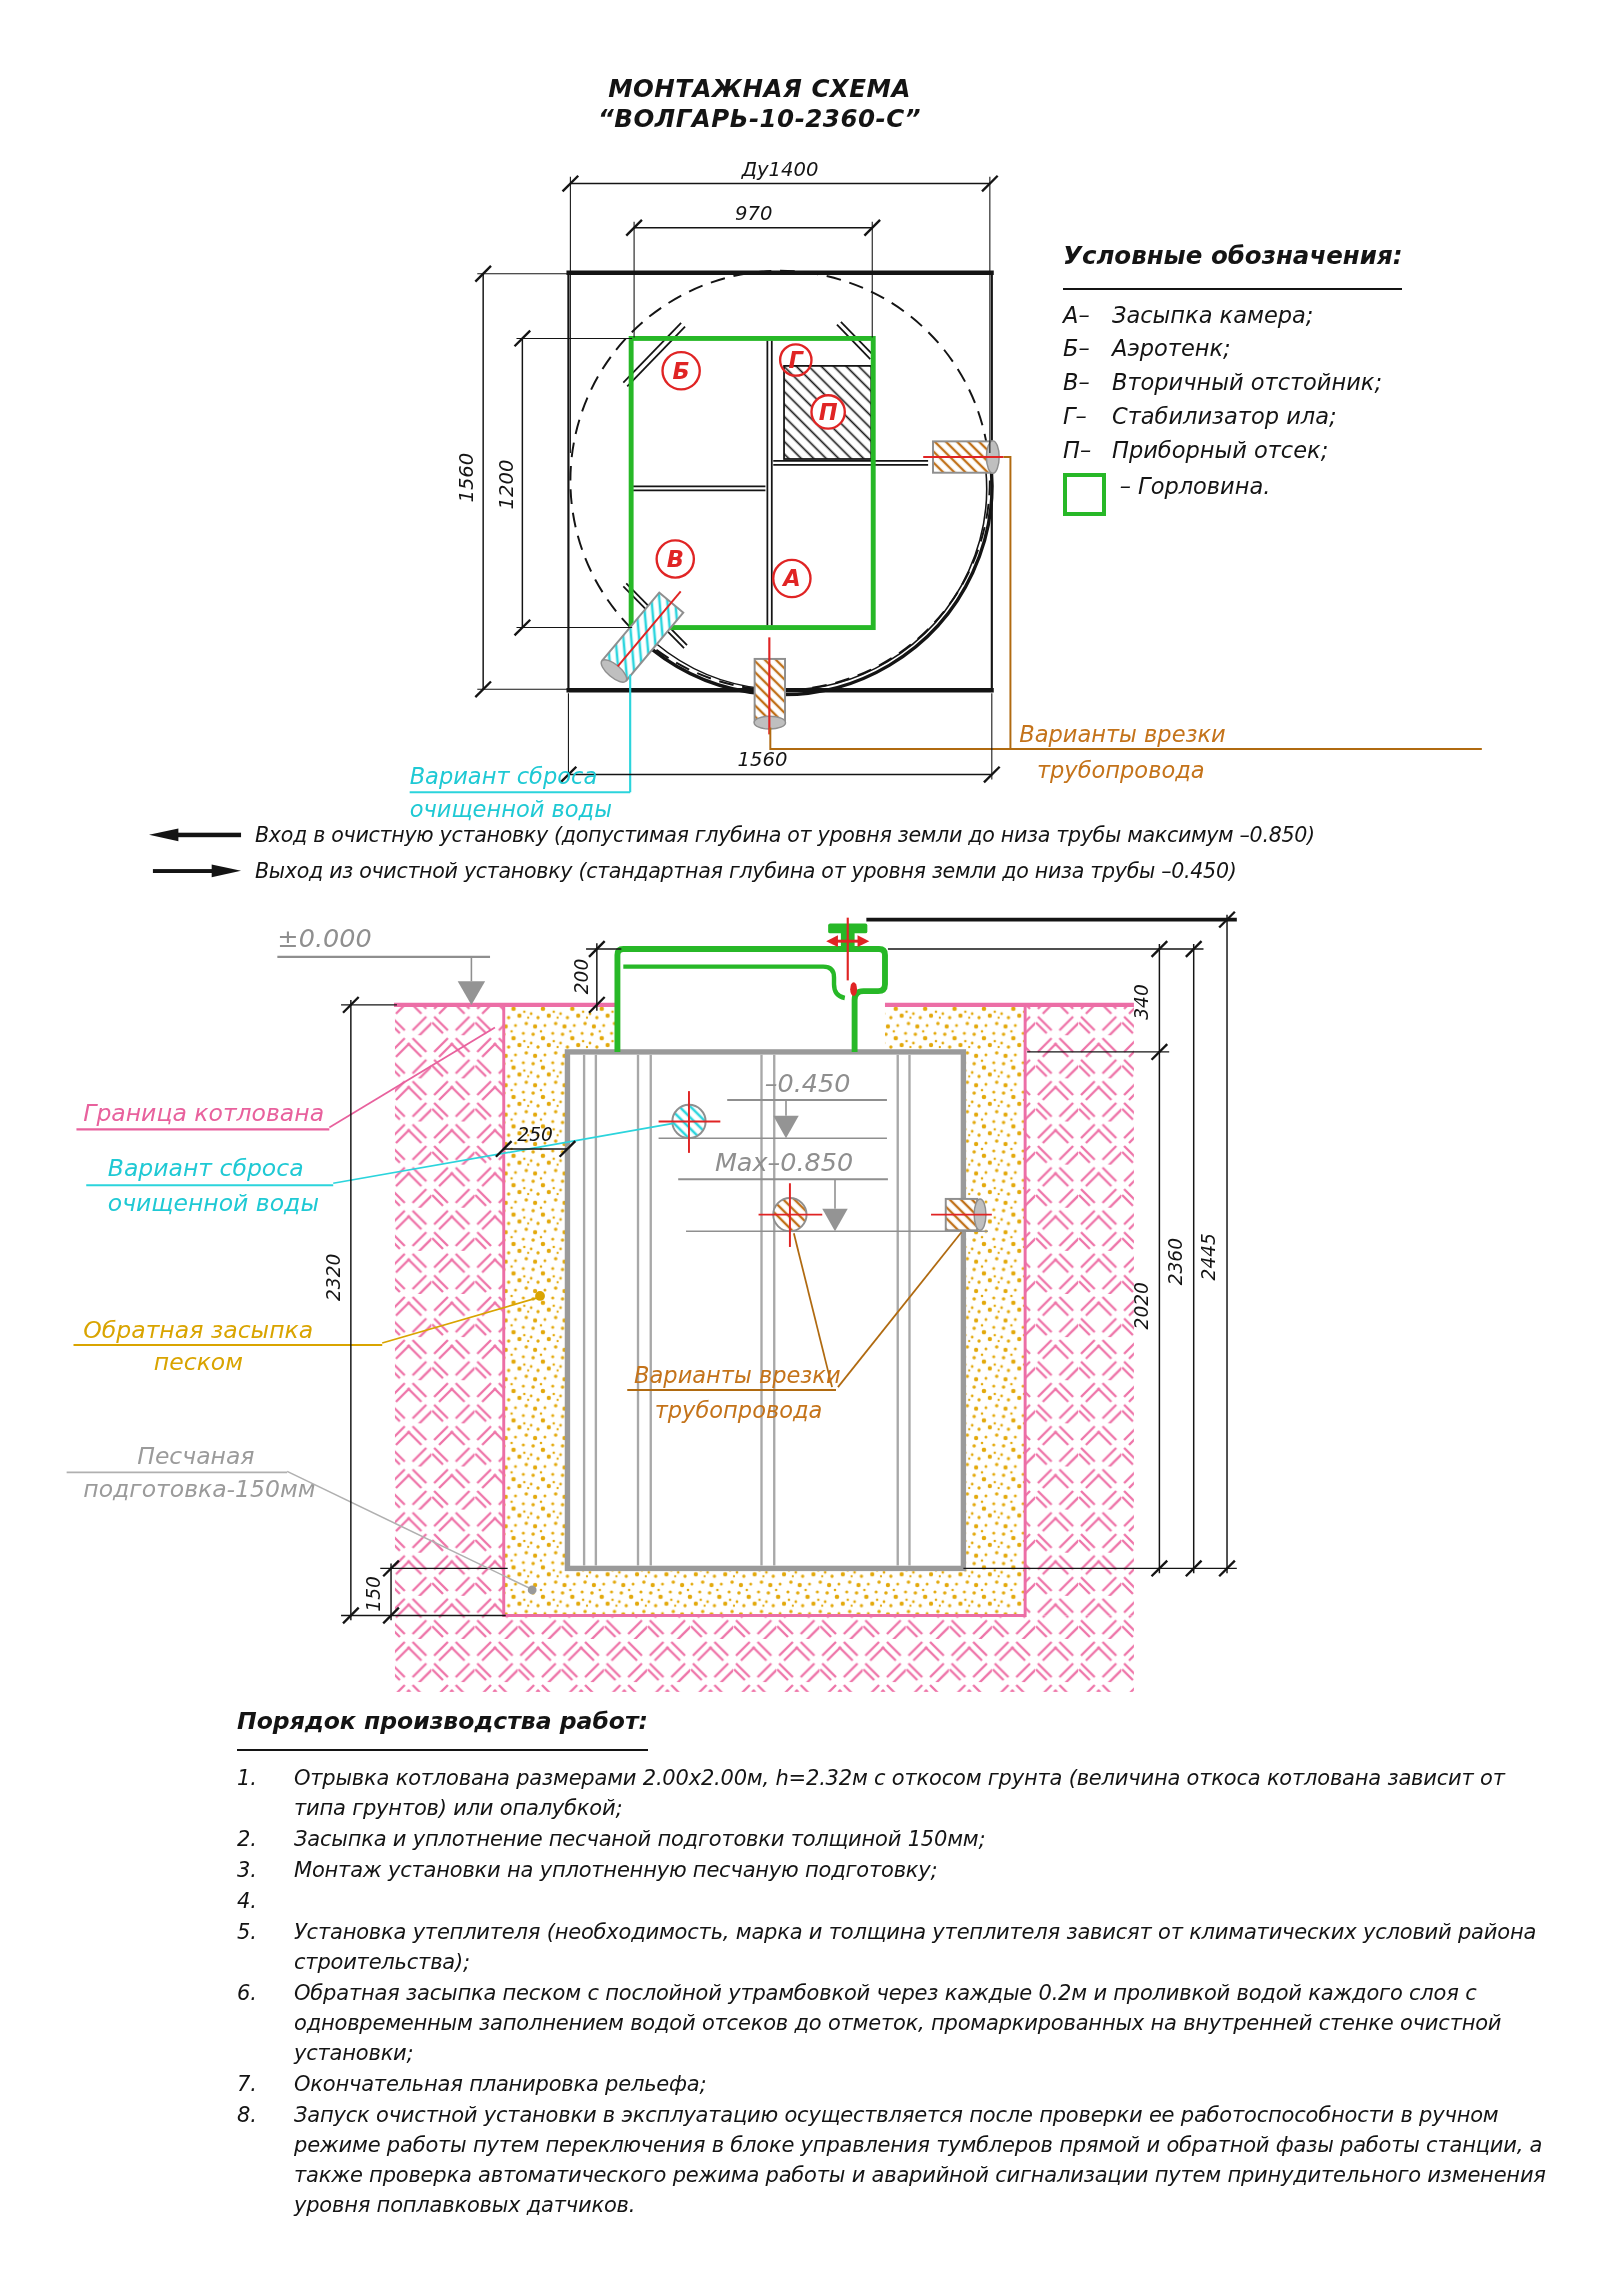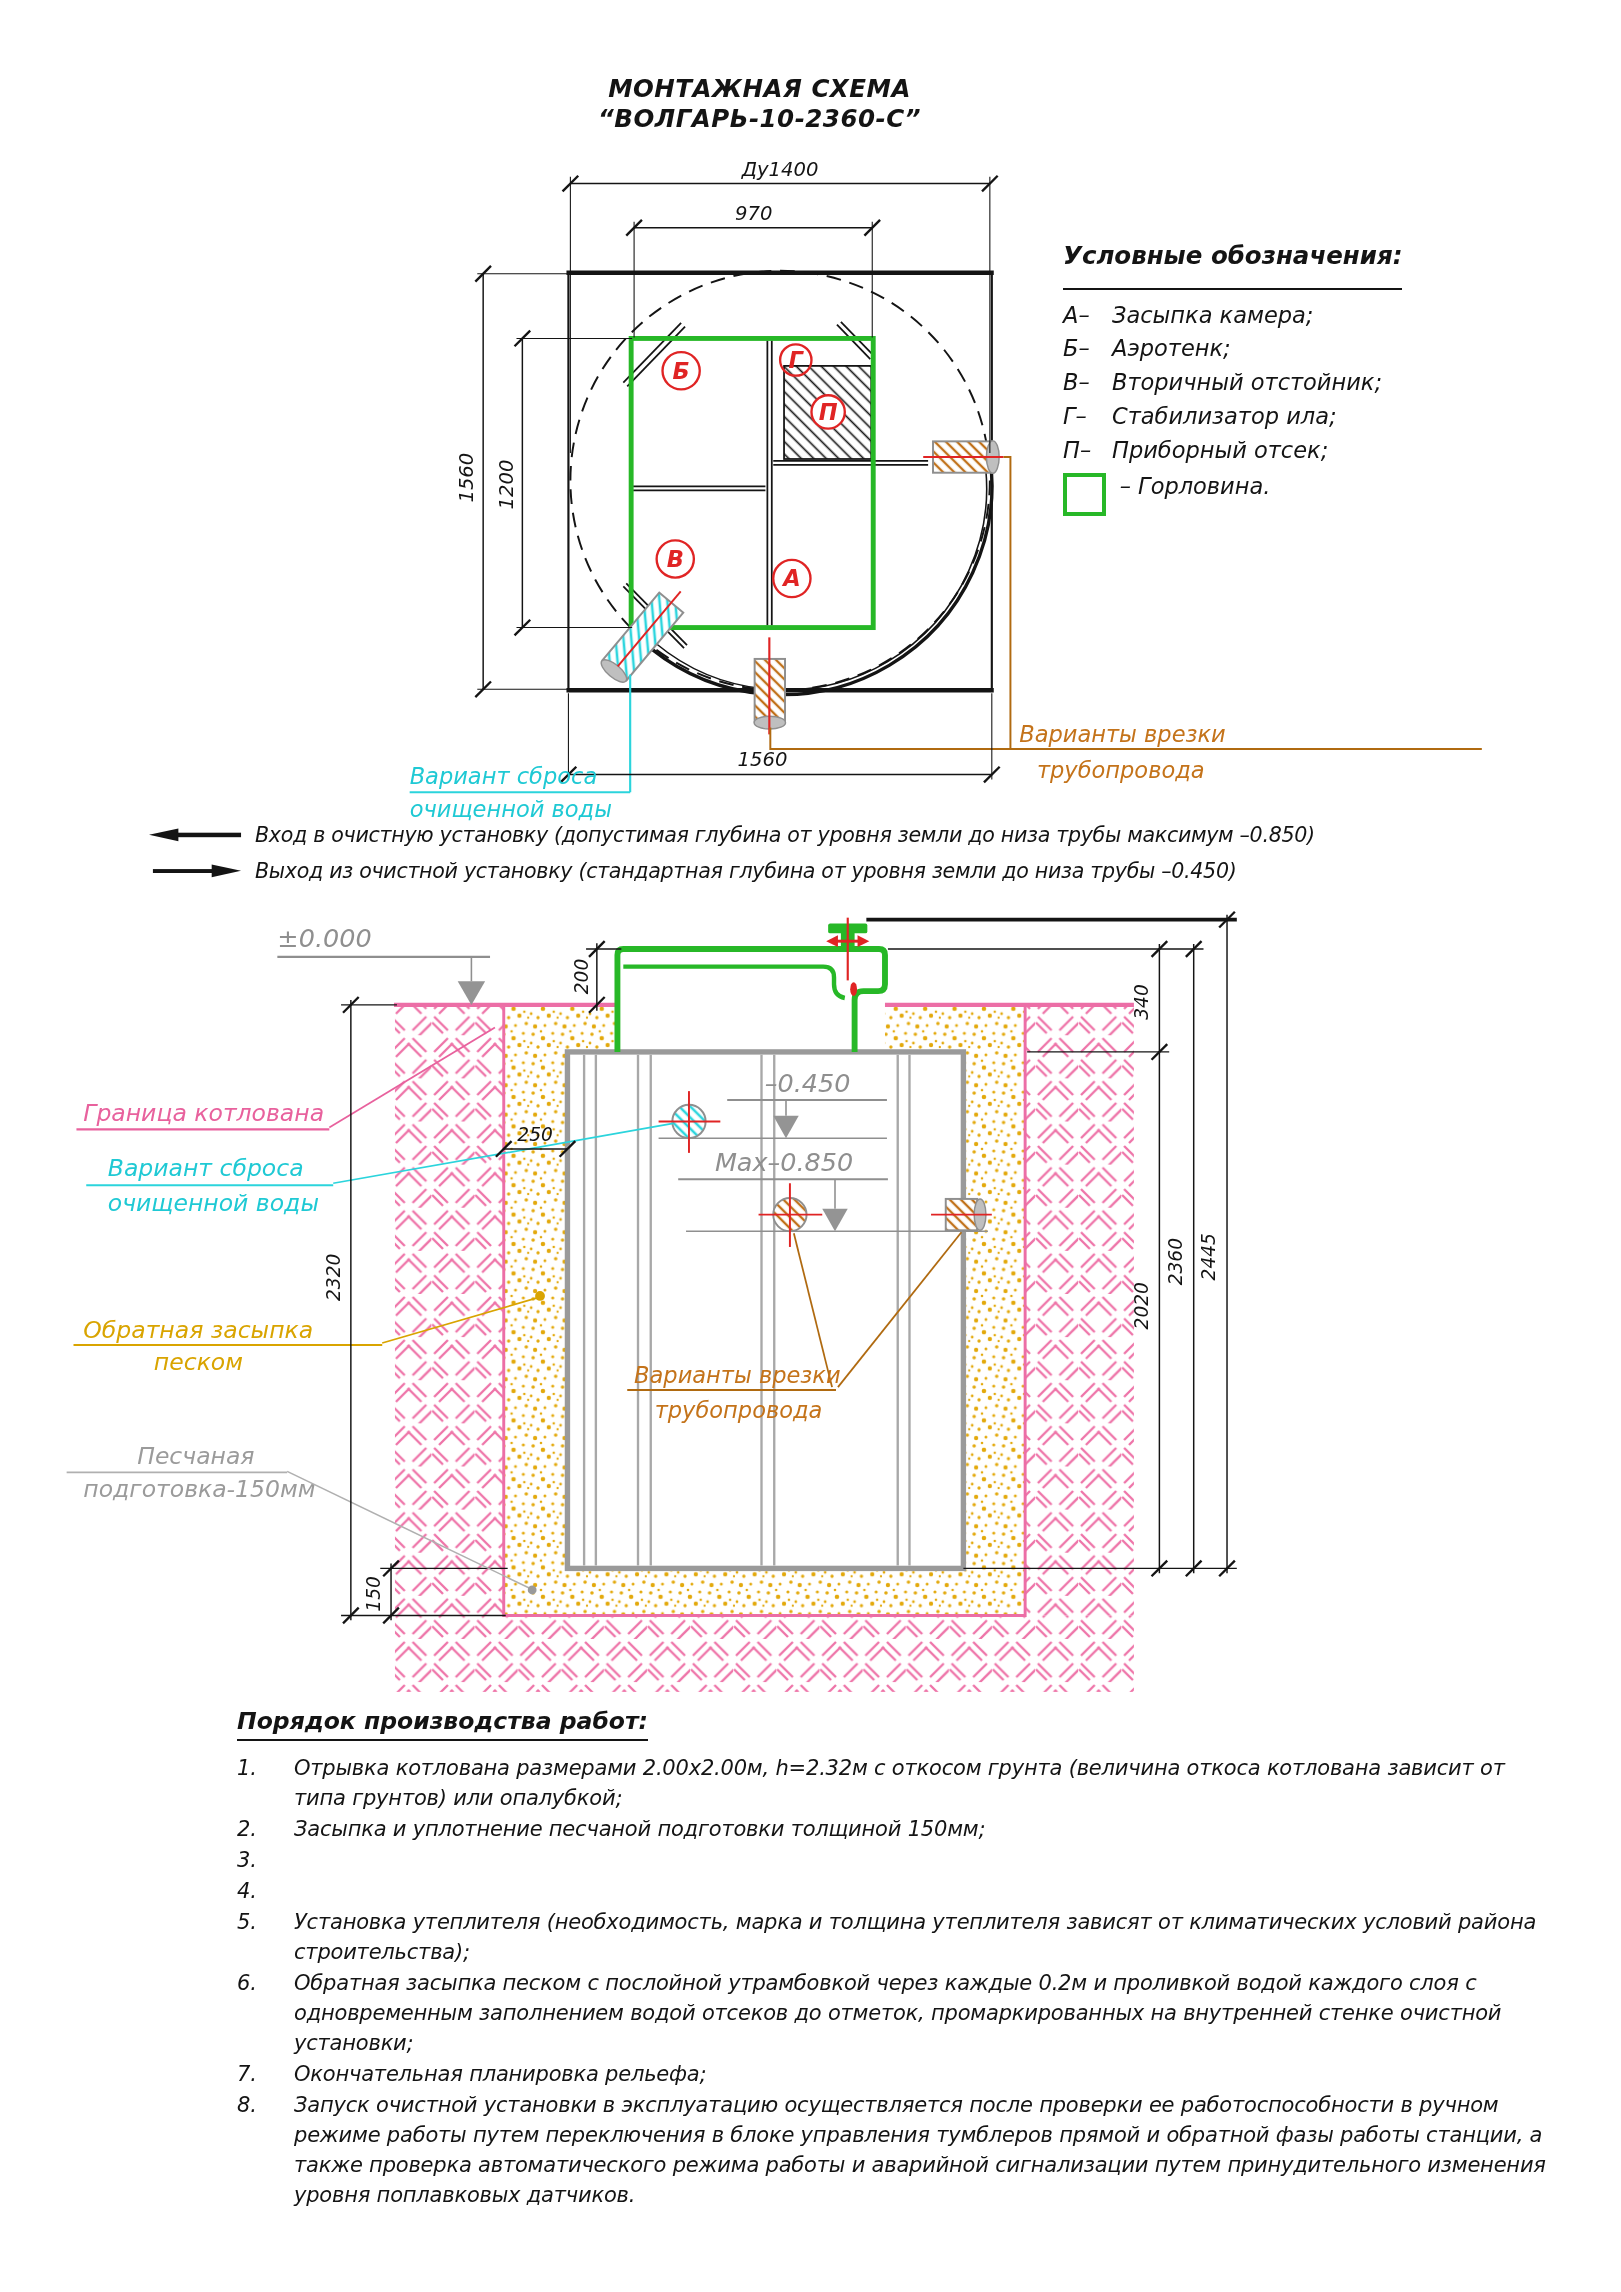--- a/index.html
+++ b/index.html
@@ -12,21 +12,21 @@
   .legend .hd{font-size:24.5px;font-weight:bold;border-bottom:2.5px solid #141414;
               display:inline-block;padding-bottom:18px;margin-bottom:3.9px}
   .legend .row{display:flex;margin-top:7.8px;font-size:22.5px}
   .legend .key{width:49px;flex:none}
   .neckrow{display:flex;align-items:flex-start;margin-top:9.8px;font-size:22.5px}
   .gbox{width:35px;height:35px;border:4.9px solid #27b827;margin-right:13.7px;flex:none}
   .io-arrow{position:absolute}
   .io-text{position:absolute;font-size:20.6px;white-space:nowrap;letter-spacing:-0.3px}
   .wo{position:absolute;left:237px;top:1707px;width:1318px}
   .wo .hd{font-size:23.5px;font-weight:bold;border-bottom:2.5px solid #141414;
-          display:inline-block;padding-bottom:4px;margin-bottom:11.8px}
+          display:inline-block;padding-bottom:14px;margin-bottom:11.8px}
   .wo .row{display:flex;margin-bottom:1px}
   .wo .num{width:57px;flex:none;font-size:21px;line-height:30px}
   .wo .txt{font-size:21px;line-height:30px;letter-spacing:-0.2px}
   .dim{font:italic 20px "DejaVu Sans",sans-serif;fill:#141414}
   .dims{font:italic 19px "DejaVu Sans",sans-serif;fill:#141414}
   .lvl{font:italic 26px "DejaVu Sans",sans-serif;fill:#8f8f8f}
   .lab{font:italic 24px "DejaVu Sans",sans-serif}
   .lab2{font:italic 23px "DejaVu Sans",sans-serif}
   .cl{fill:#1fc9d4}.ol{fill:#c4731a}.pl{fill:#e8619d}.yl{fill:#d9a400}.gl{fill:#9b9b9b}
   .cletter{font:bold italic 23px "DejaVu Sans",sans-serif;fill:#e02424;text-anchor:middle}
@@ -391,20 +391,21 @@
   <div class="row">
     <span class="num">1.</span>
     <span class="txt">Отрывка котлована размерами 2.00х2.00м, h=2.32м с откосом грунта (величина откоса котлована зависит от типа грунтов) или опалубкой;</span>
   </div>
   <div class="row">
     <span class="num">2.</span>
     <span class="txt">Засыпка и уплотнение песчаной подготовки толщиной 150мм;</span>
   </div>
   <div class="row">
     <span class="num">3.</span>
+    <span class="txt">Монтаж установки на уплотненную песчаную подготовку;</span>
   </div>
   <div class="row">
     <span class="num">4.</span>
   </div>
   <div class="row">
     <span class="num">5.</span>
     <span class="txt">Установка утеплителя (необходимость, марка и толщина утеплителя зависят от климатических условий района строительства);</span>
   </div>
   <div class="row">
     <span class="num">6.</span>

